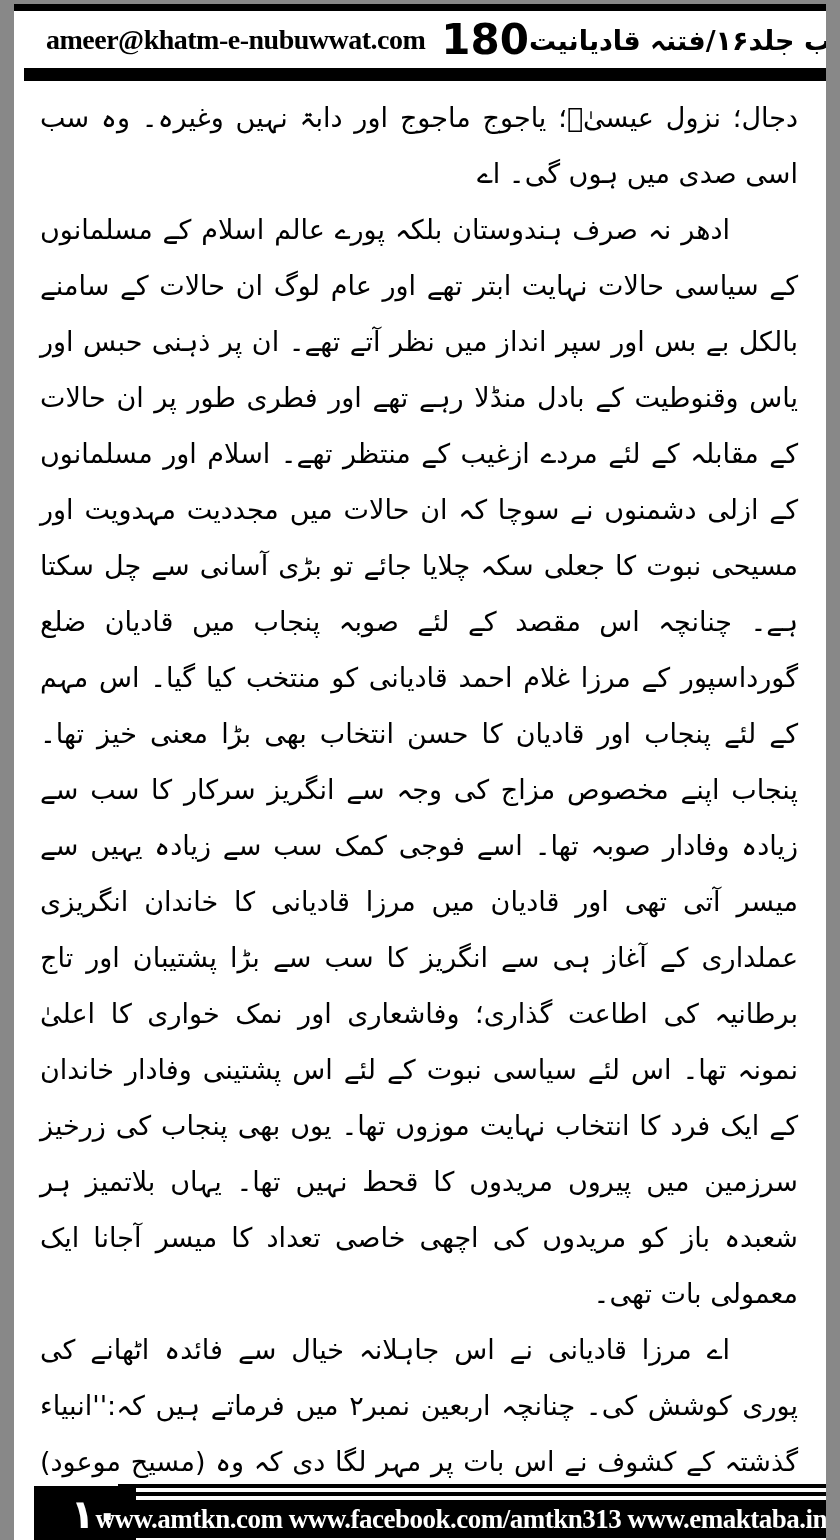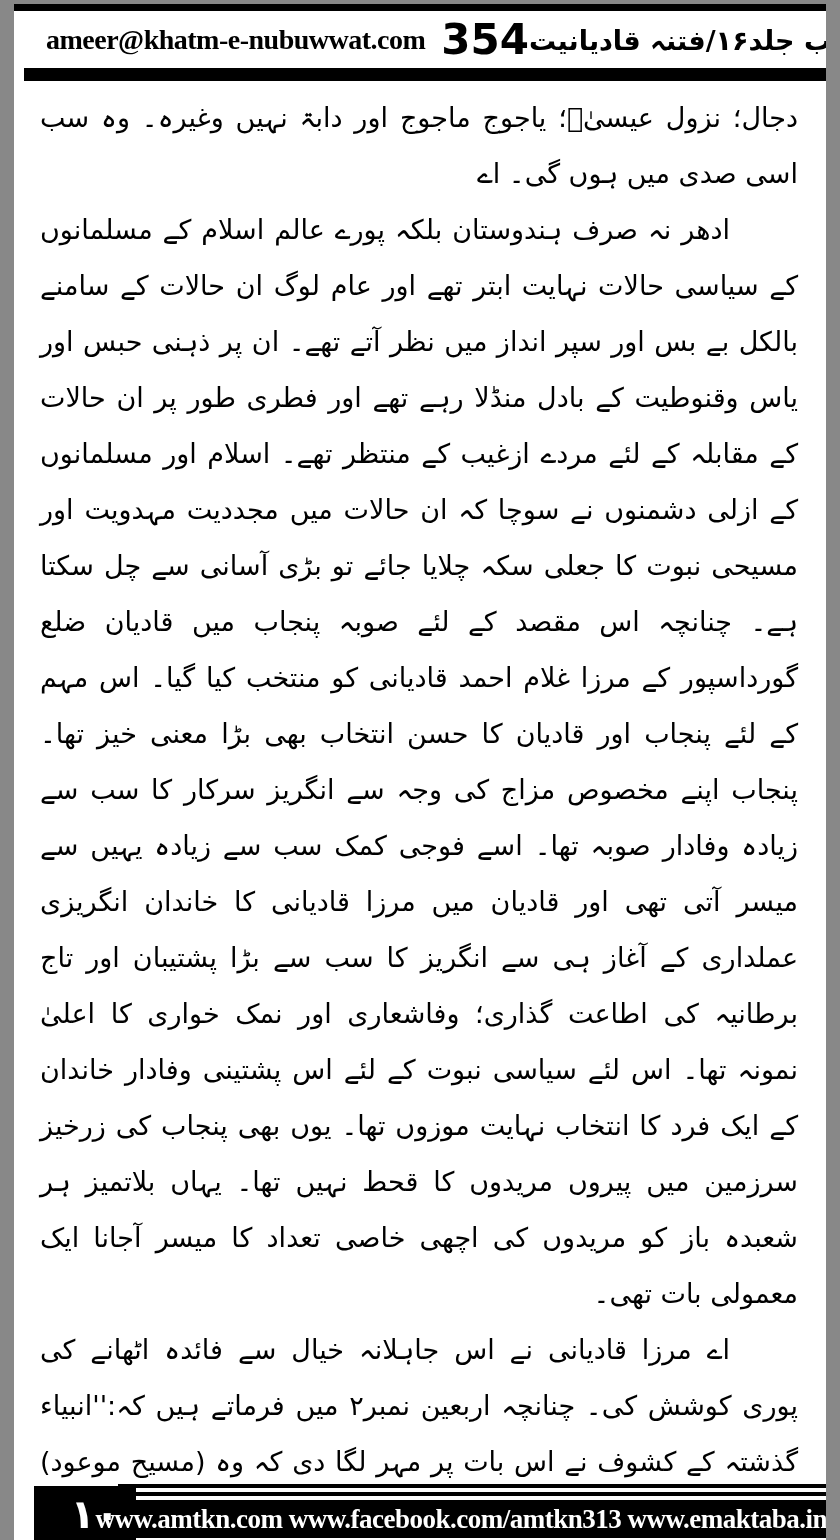--- a/index.html
+++ b/index.html
@@ -65,21 +65,21 @@
 </style>
 </head>
 <body>
 
 <div class="page">
 
   <div class="top-rule"></div>
 
   <div class="header">
     <span class="email">ameer@khatm-e-nubuwwat.com</span>
-    <span class="page-num">354</span>
+    <span class="page-num">180</span>
     <span class="title">احتساب جلد۱۶/فتنہ قادیانیت</span>
   </div>
 
   <div class="divider"></div>
 
   <div class="body-text">
     <p>دجال؛ نزول عیسیٰؑ؛ یاجوج ماجوج اور دابۃ نہیں وغیرہ۔ وہ سب اسی صدی میں ہوں گی۔ اے</p>
     <p class="indent">ادھر نہ صرف ہندوستان بلکہ پورے عالم اسلام کے مسلمانوں کے سیاسی حالات نہایت ابتر تھے اور عام لوگ ان حالات کے سامنے بالکل بے بس اور سپر انداز میں نظر آتے تھے۔ ان پر ذہنی حبس اور یاس وقنوطیت کے بادل منڈلا رہے تھے اور فطری طور پر ان حالات کے مقابلہ کے لئے مردے ازغیب کے منتظر تھے۔ اسلام اور مسلمانوں کے ازلی دشمنوں نے سوچا کہ ان حالات میں مجددیت مہدویت اور مسیحی نبوت کا جعلی سکہ چلایا جائے تو بڑی آسانی سے چل سکتا ہے۔ چنانچہ اس مقصد کے لئے صوبہ پنجاب میں قادیان ضلع گورداسپور کے مرزا غلام احمد قادیانی کو منتخب کیا گیا۔ اس مہم کے لئے پنجاب اور قادیان کا حسن انتخاب بھی بڑا معنی خیز تھا۔ پنجاب اپنے مخصوص مزاج کی وجہ سے انگریز سرکار کا سب سے زیادہ وفادار صوبہ تھا۔ اسے فوجی کمک سب سے زیادہ یہیں سے میسر آتی تھی اور قادیان میں مرزا قادیانی کا خاندان انگریزی عملداری کے آغاز ہی سے انگریز کا سب سے بڑا پشتیبان اور تاج برطانیہ کی اطاعت گذاری؛ وفاشعاری اور نمک خواری کا اعلیٰ نمونہ تھا۔ اس لئے سیاسی نبوت کے لئے اس پشتینی وفادار خاندان کے ایک فرد کا انتخاب نہایت موزوں تھا۔ یوں بھی پنجاب کی زرخیز سرزمین میں پیروں مریدوں کا قحط نہیں تھا۔ یہاں بلاتمیز ہر شعبدہ باز کو مریدوں کی اچھی خاصی تعداد کا میسر آجانا ایک معمولی بات تھی۔</p>
     <p class="indent gap-before">اے مرزا قادیانی نے اس جاہلانہ خیال سے فائدہ اٹھانے کی پوری کوشش کی۔ چنانچہ اربعین نمبر۲ میں فرماتے ہیں کہ:''انبیاء گذشتہ کے کشوف نے اس بات پر مہر لگا دی کہ وہ (مسیح موعود) چودھویں صدی کے سر پر پیدا ہو گا اور یہ کہ پنجاب میں ہو گا۔ (اربعین نمبر۲ ص۲۳، خزائن ج۱۷ ص۳۷۱) (نوٹ: اب انبیاء کی جگہ قادیانیوں نے اولیاء کر دیا ہے۔) اور ضمیمہ نصرۃ الحق میں لکھتے ہیں کہ:''احادیث صحیحہ میں آیا تھا کہ وہ مسیح صدی کے سر پر آئے گا اور وہ چودھویں صدی کا</p>
 

